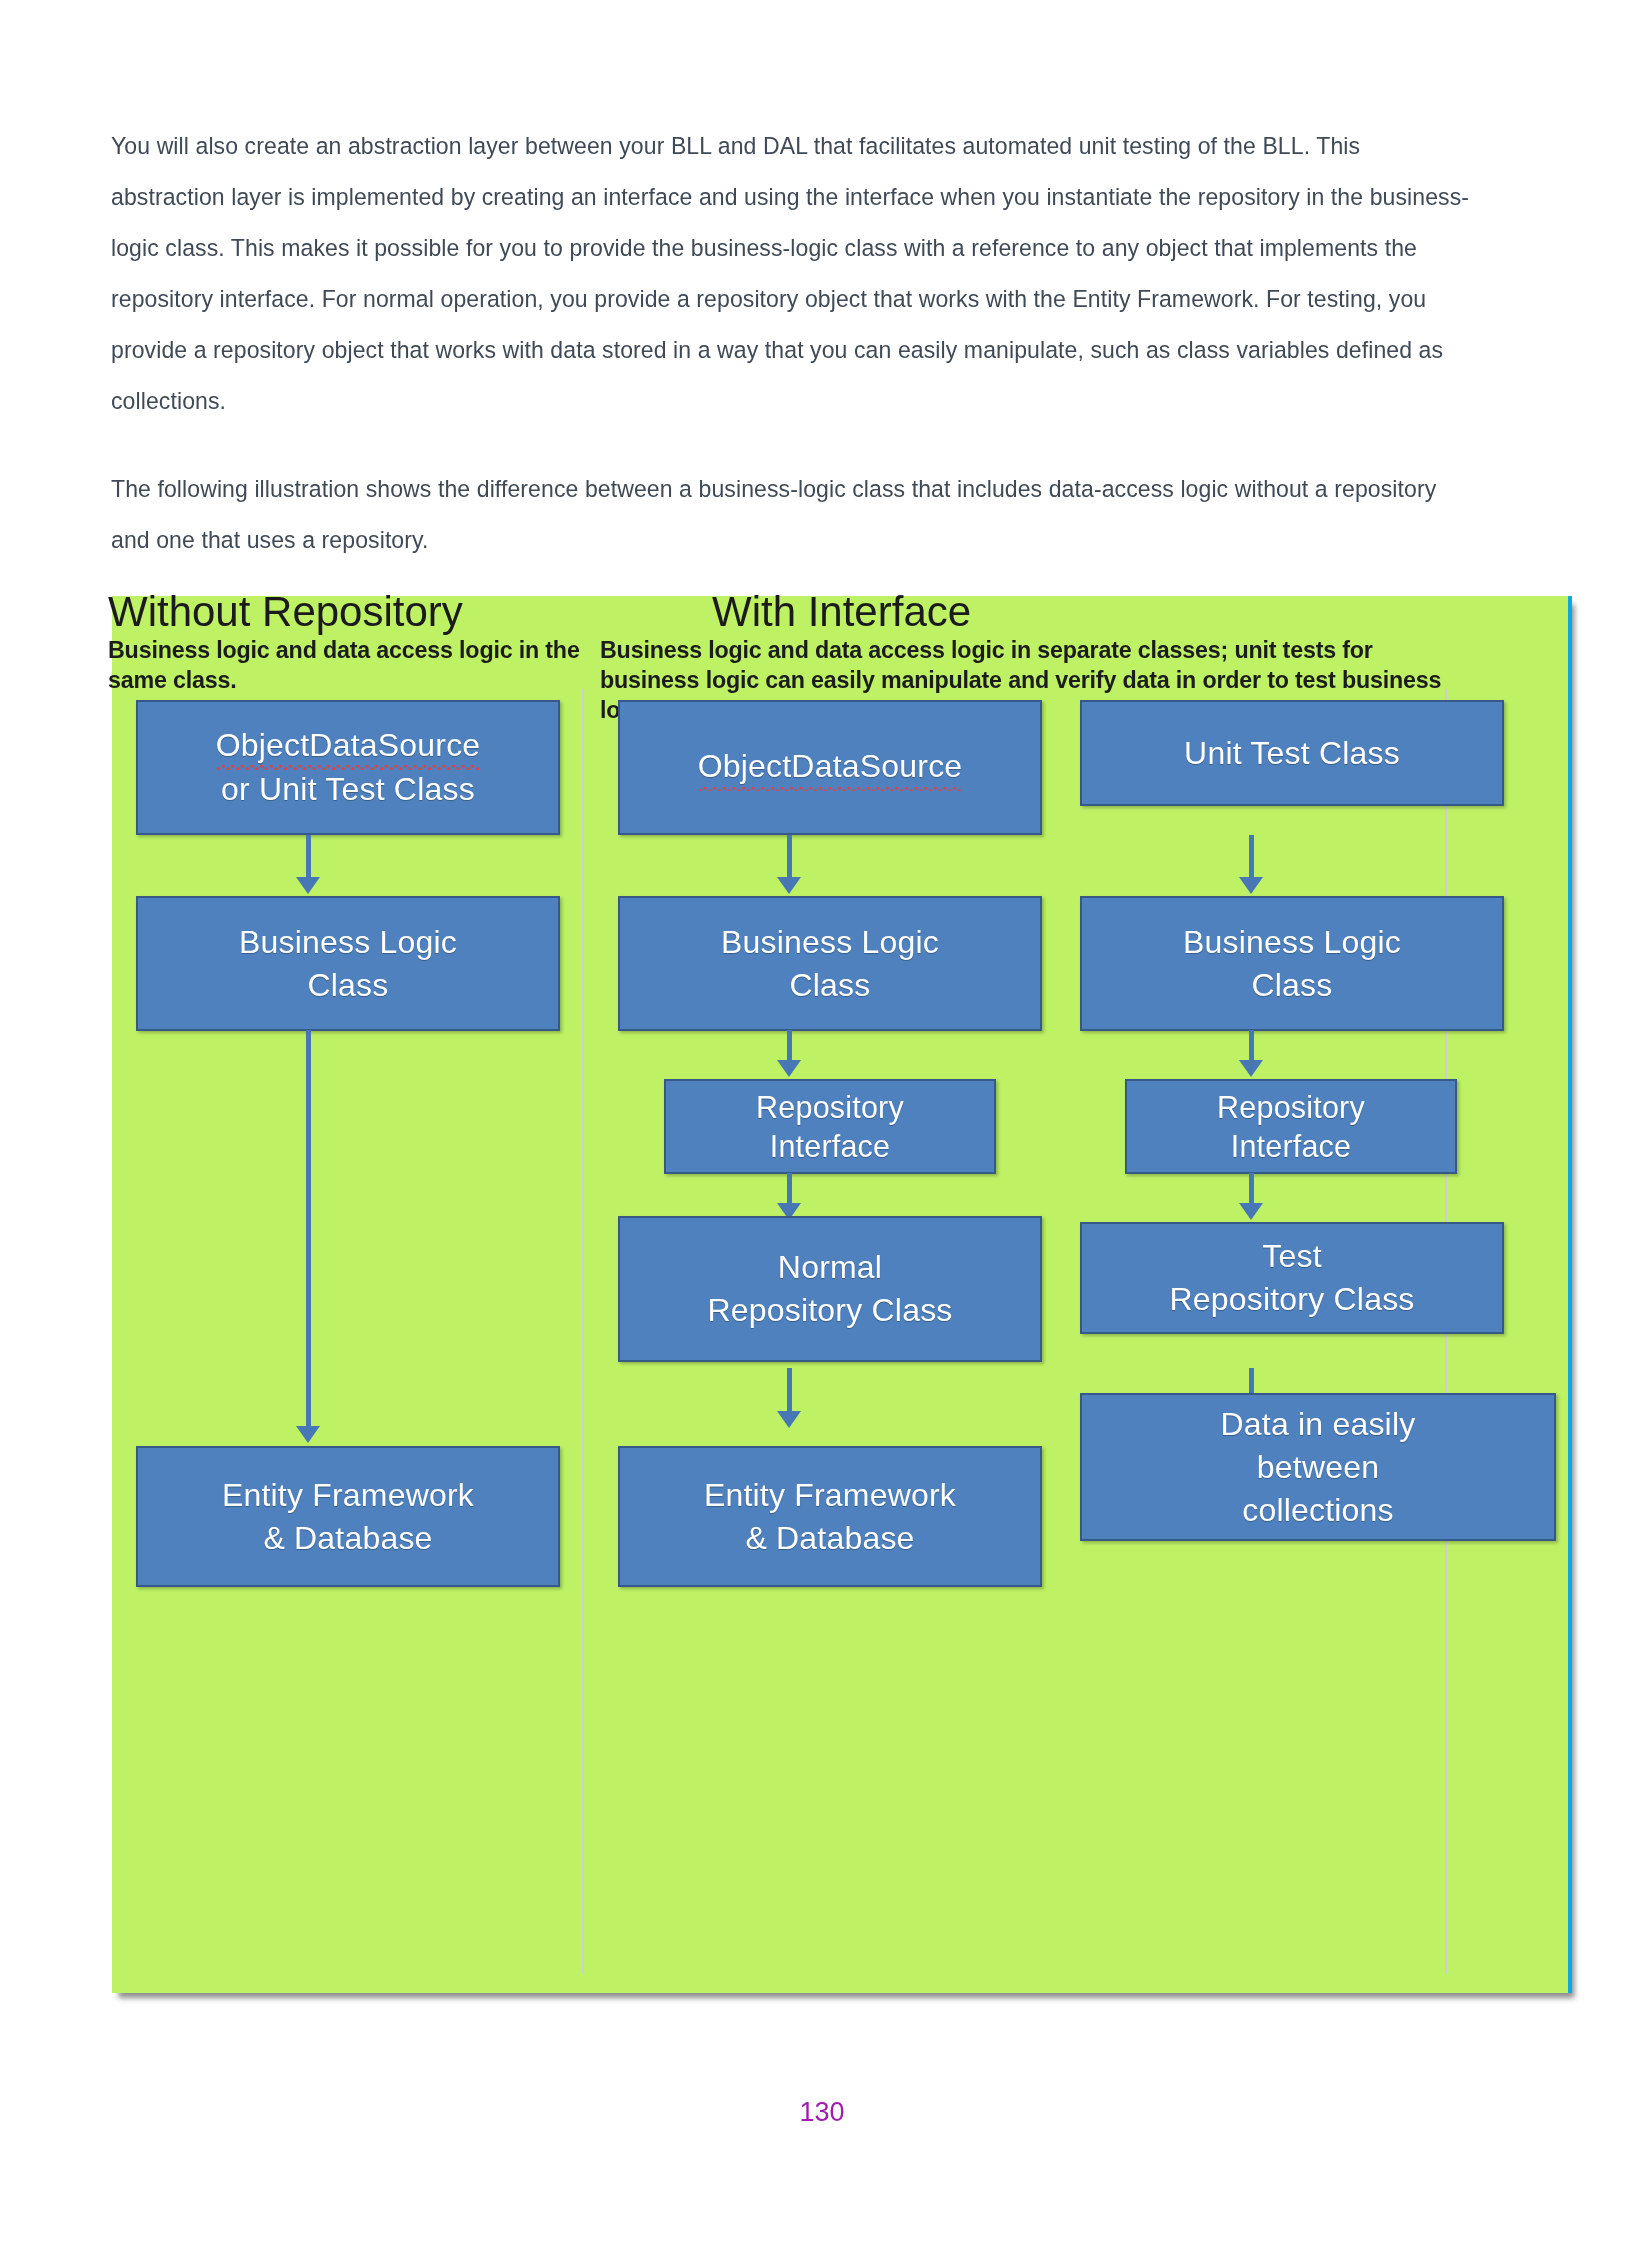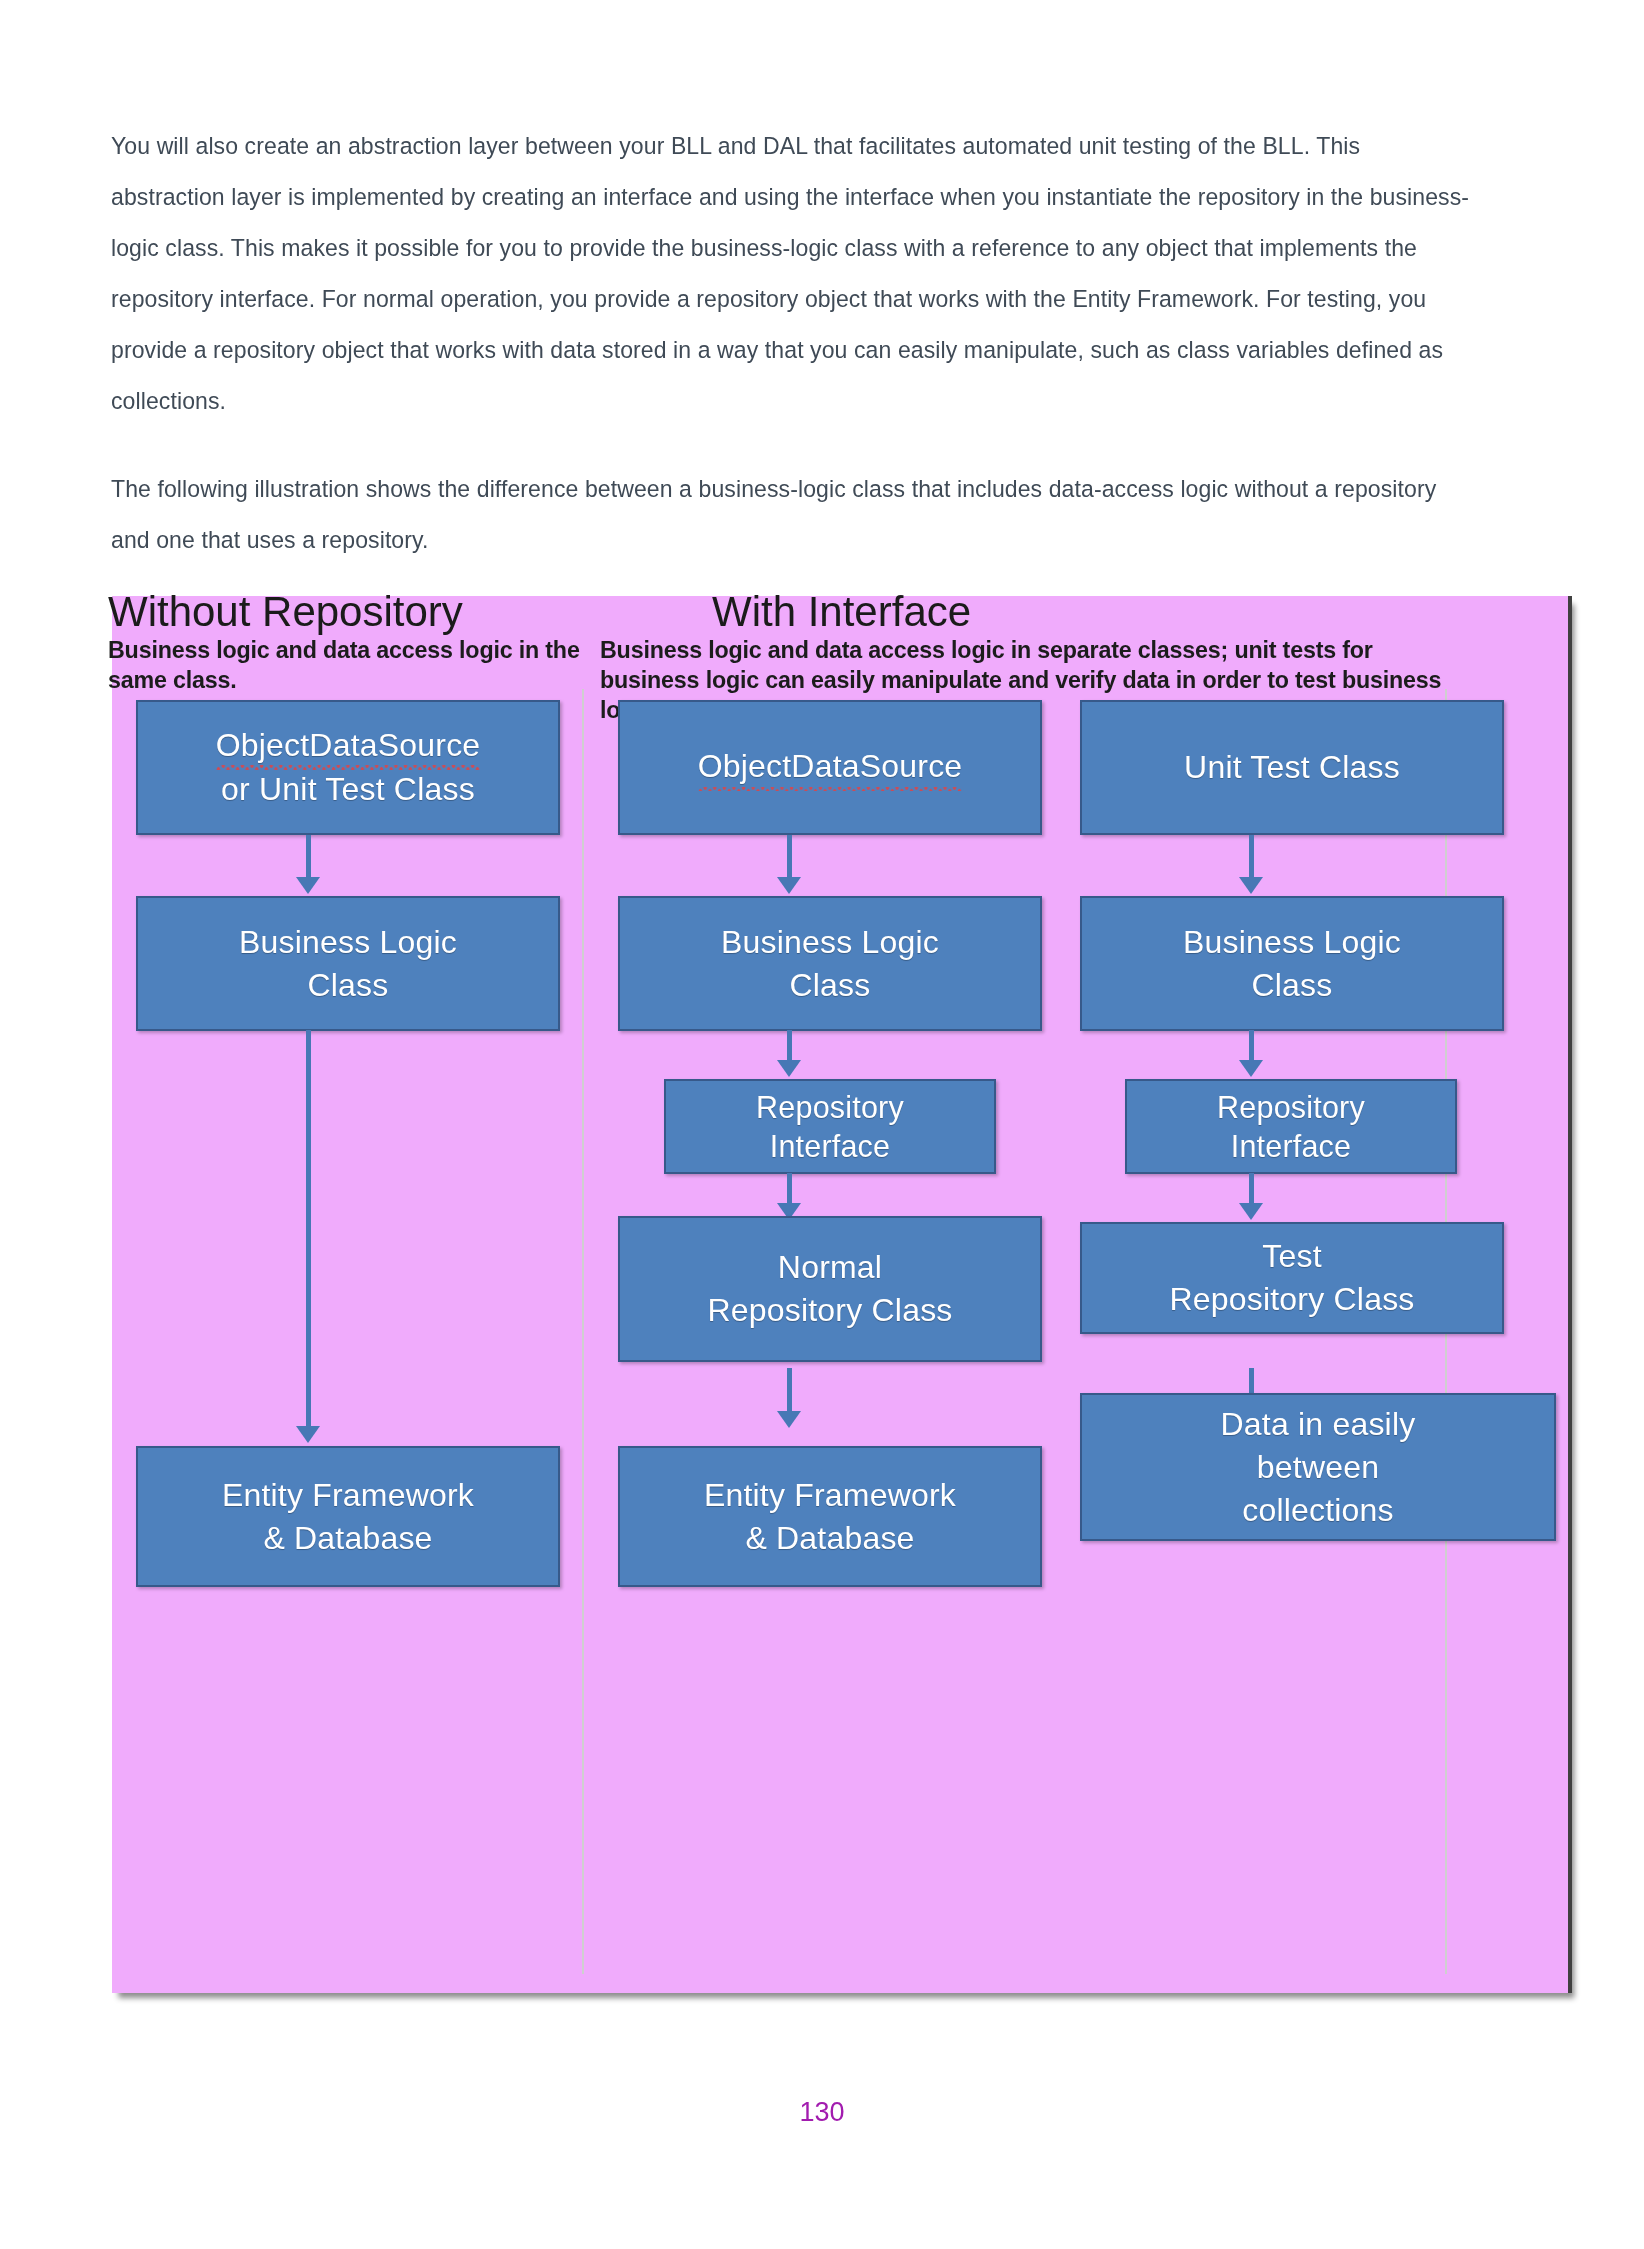--- a/index.html
+++ b/index.html
@@ -25,22 +25,22 @@
     transform:scaleX(0.94);
     transform-origin:left top;
   }
   .para.p2{margin-bottom:0;}
 
   
   .figure{
     position:absolute;
     left:112px; top:596px;
     width:1460px; height:1397px;
-    background:#f0abfc;
-    border-right:4px solid #404040;
+    background:#bef264;
+    border-right:4px solid #0ea5e9;
     box-shadow:4.8px 6.4px 5.6px -1.6px rgba(0,0,0,.45);
     box-sizing:border-box;
   }
   .figure-inner{position:absolute;inset:0;}
 
   
   .fig-head{
     position:absolute;
     color:#151515;
   }
@@ -227,21 +227,21 @@
   </div>
   <div class="arrow" style="left:675px;top:772px;height:44px;"></div>
 
   <div class="box" style="left:506px;top:850px;width:424px;height:141px;">
     <div>
       <span>Entity Framework</span>
       <span>&amp; Database</span>
     </div>
   </div>
 
-  <div class="box" style="left:968px;top:104px;width:424px;height:135px;">
+  <div class="box" style="left:968px;top:104px;width:424px;height:106px;">
     <div>
       <span>Unit Test Class</span>
     </div>
   </div>
   <div class="arrow" style="left:1137px;top:239px;height:43px;"></div>
 
   <div class="box" style="left:968px;top:300px;width:424px;height:135px;">
     <div>
       <span>Business Logic</span>
       <span>Class</span>

